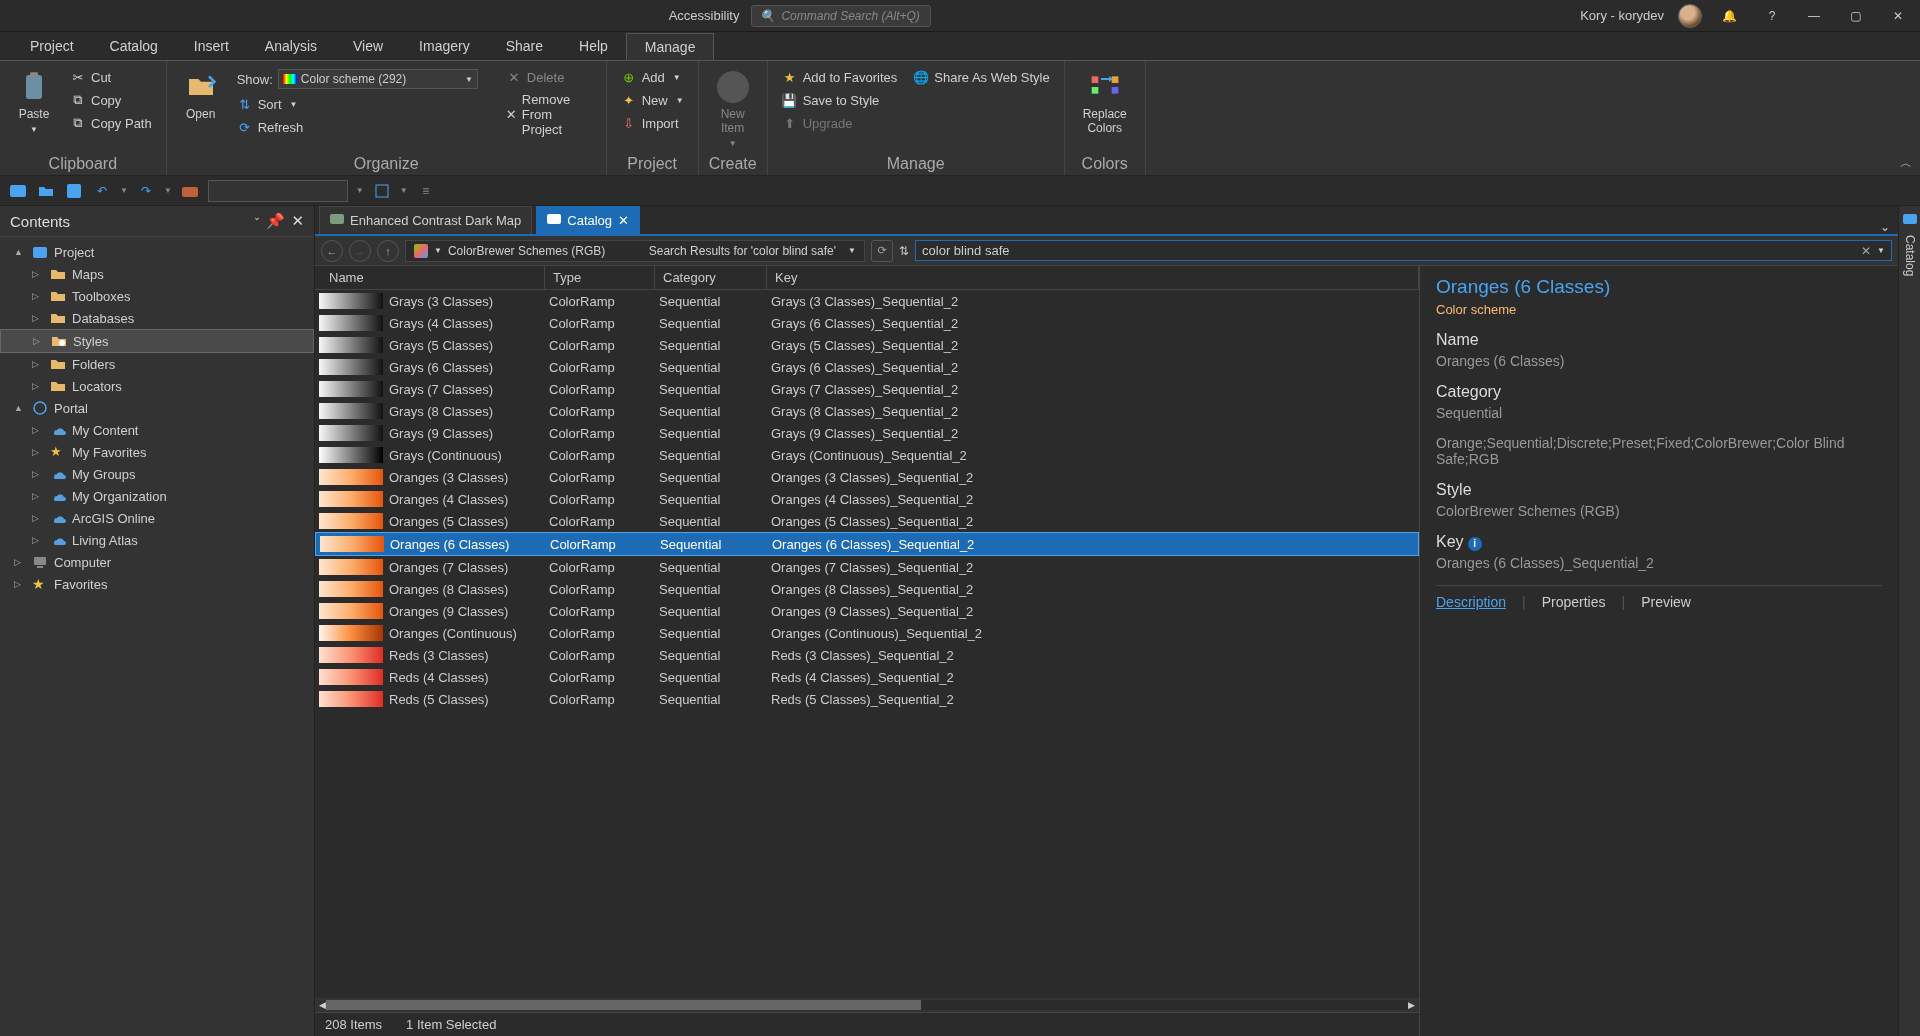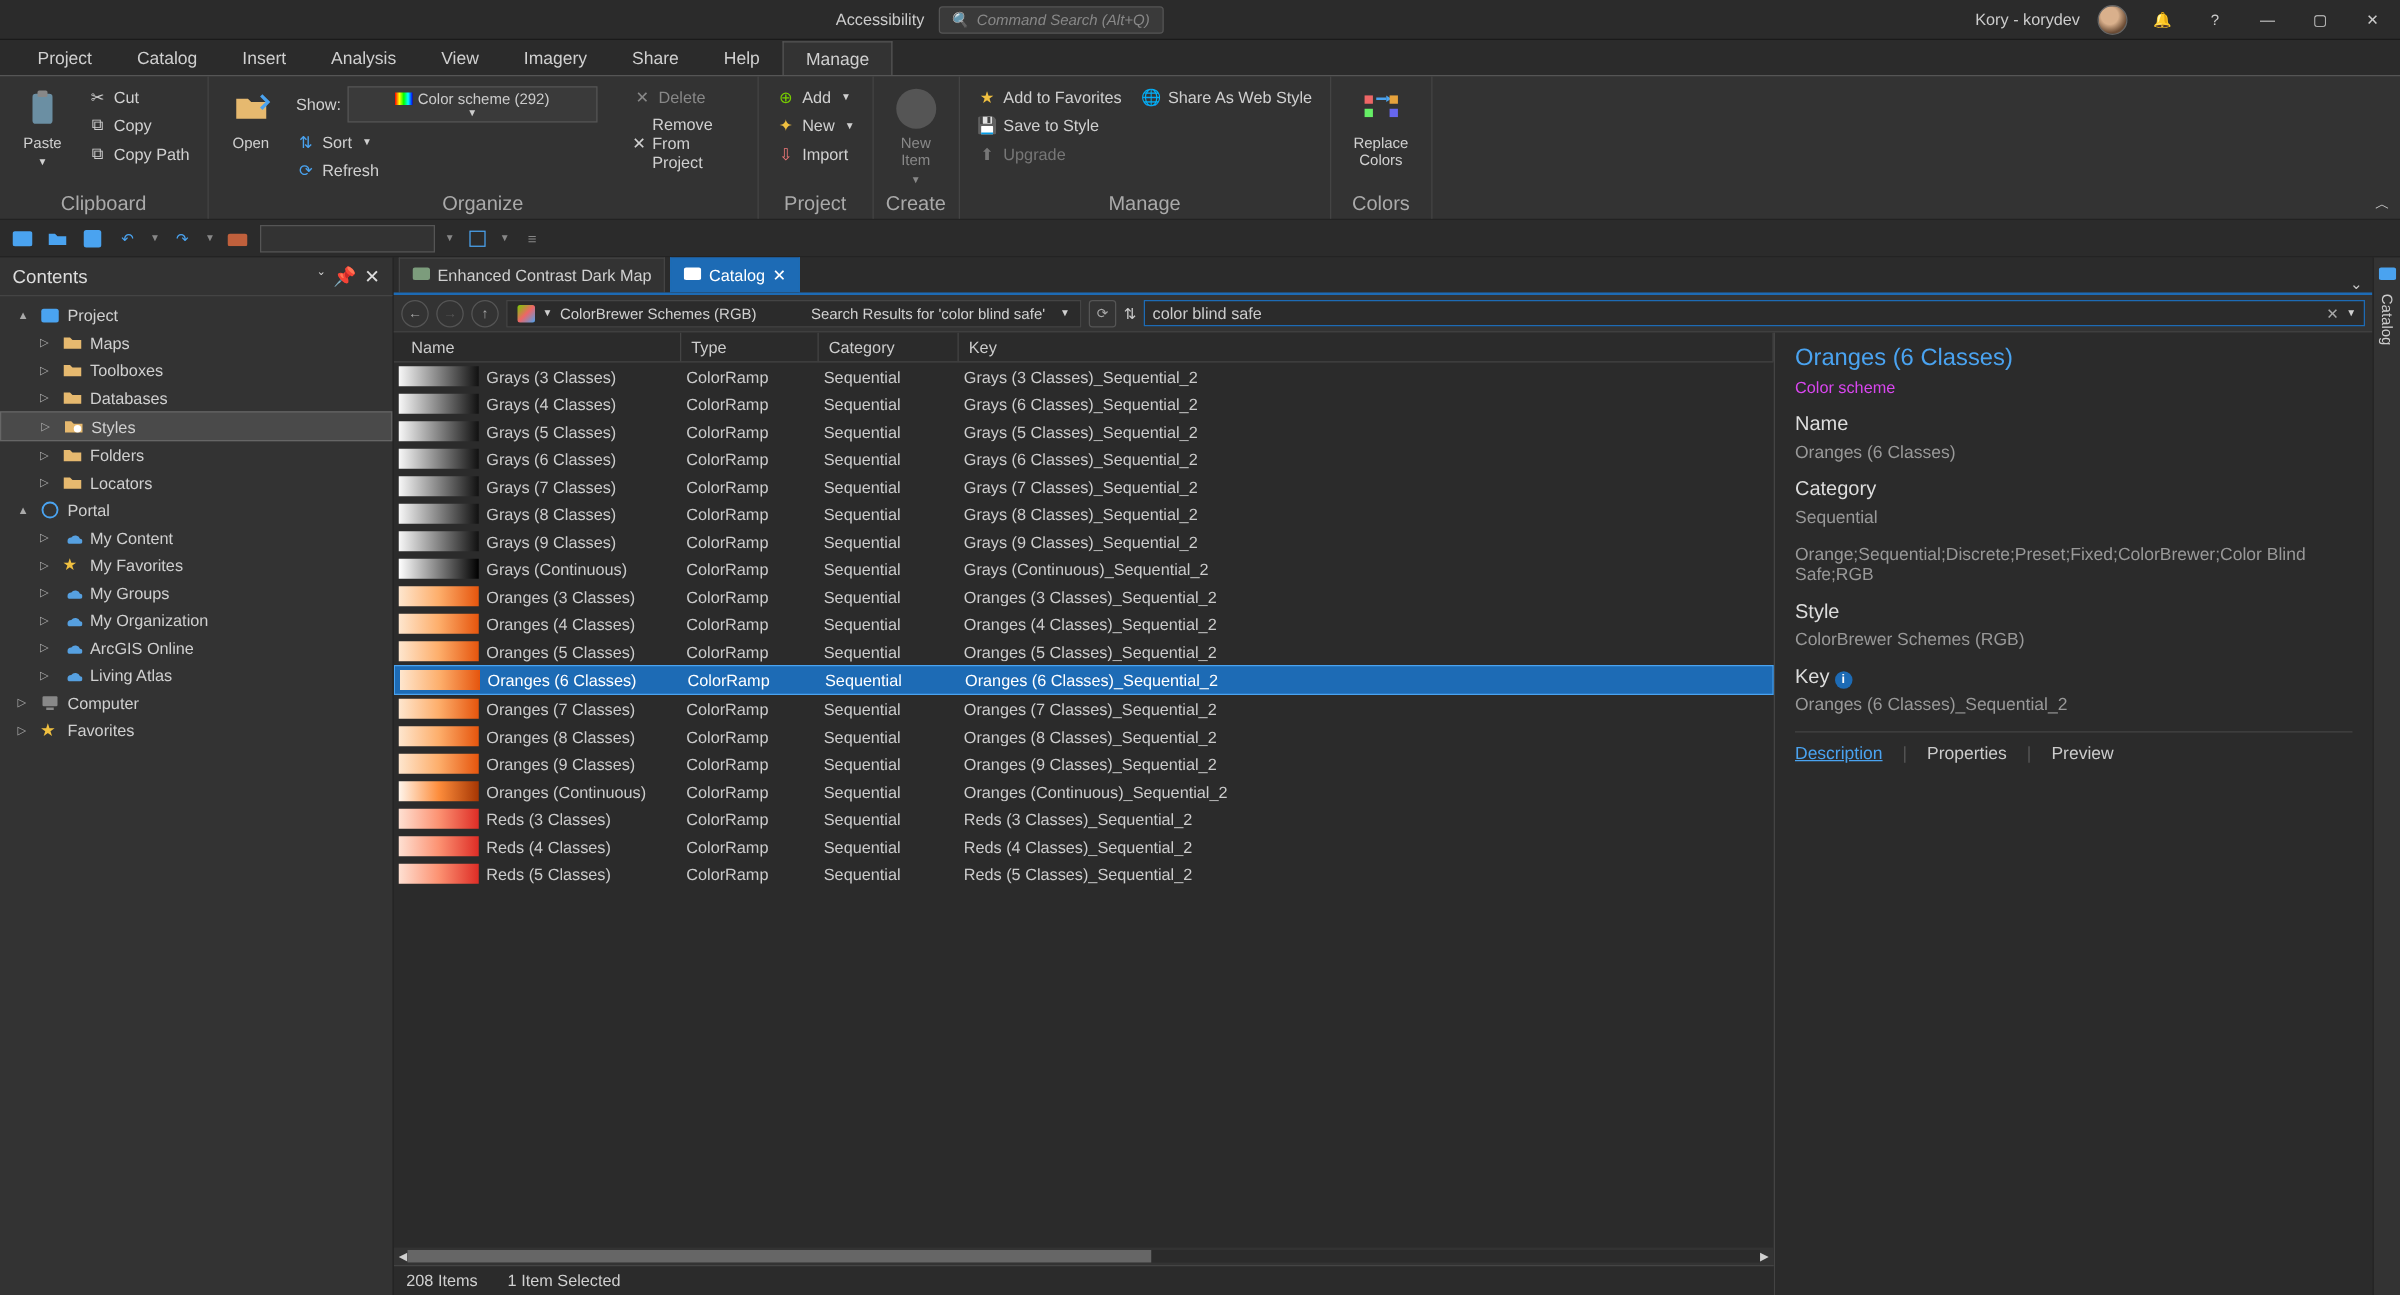--- a/index.html
+++ b/index.html
@@ -23,21 +23,21 @@
 
 .ribbon { background: #333; height: 116px; display: flex; border-top:1px solid #555; border-bottom:1px solid #222; position:relative;}
 .ribbon-group { border-right: 1px solid #444; padding: 6px 10px 2px 10px; display:flex; flex-direction:column; }
 .ribbon-group-content { flex:1; display:flex; gap:8px; align-items:flex-start; }
 .ribbon-group-label { text-align:center; color:#aaa; font-size:16px; padding-top:2px; }
 .big-btn { display:flex; flex-direction:column; align-items:center; justify-content:center; gap:4px; padding:4px 8px; cursor:pointer; }
 .big-icon { width:32px; height:32px; }
 .small-row { display:flex; align-items:center; gap:5px; padding:2px 4px; cursor:pointer; font-size:13px; }
 .small-icon { width:16px; height:16px; display:inline-flex; align-items:center; justify-content:center; }
 .ribbon-col { display:flex; flex-direction:column; gap:3px; }
-.show-select { background:#3a3a3a; border:1px solid #555; color:#ccc; padding:2px 4px; width:200px; font-size:12px; display:flex; align-items:center; justify-content:space-between;flex-direction:column; }
+.show-select { background:#3a3a3a; border:1px solid #555; color:#ccc; padding:2px 4px; width:200px; font-size:12px; display:flex; align-items:center; justify-content:space-between; }
 .ribbon-collapse { position:absolute; right:8px; top:94px; color:#ccc; cursor:pointer; }
 
 
 .quicktoolbar { height: 30px; background: #2b2b2b; display:flex; align-items:center; padding:0 8px; gap:8px; border-bottom:1px solid #222; }
 .qt-icon { width:20px; height:20px; display:flex; align-items:center; justify-content:center; cursor:pointer; }
 .qt-select { background:#333; border:1px solid #555; height:22px; width:140px; }
 
 
 .main { display:flex; height: calc(1036px - 32px - 28px - 116px - 30px); }
 .contents-pane { width: 315px; background:#333; border-right:1px solid #222; display:flex; flex-direction:column; }
@@ -84,21 +84,21 @@
 
 .list-hscroll { height:14px; background:#333; display:flex; align-items:center; padding:0 4px; }
 .hscroll-track { flex:1; height:10px; background:#2b2b2b; position:relative; }
 .hscroll-thumb { position:absolute; left:0; width:55%; height:100%; background:#666; }
 
 .statusbar { height:24px; background:#2b2b2b; border-top:1px solid #444; display:flex; align-items:center; padding:0 10px; gap:24px; font-size:13px; }
 
 
 .details-pane { width:478px; background:#2b2b2b; display:flex; flex-direction:column; padding:10px 16px 0 16px; }
 .details-title { color:#4aa3f0; font-size:19px; margin-bottom:4px; }
-.details-sub { color:#d946ef; font-size:13px; margin-bottom:14px; }
+.details-sub { color:#fdba74; font-size:13px; margin-bottom:14px; }
 .detail-field-label { color:#ddd; font-size:16px; margin-bottom:4px; }
 .detail-field-value { color:#999; font-size:14px; margin-bottom:14px; }
 .info-dot { display:inline-flex; width:14px; height:14px; border-radius:50%; background:#1d6bb5; color:#fff; font-size:10px; align-items:center; justify-content:center; margin-left:4px; font-weight:bold; }
 .details-buttons { margin-top:auto; display:flex; justify-content:flex-end; gap:10px; padding:10px 0; }
 .details-btn { border:1px solid #666; background:transparent; color:#888; padding:5px 20px; font-size:13px; cursor:pointer; }
 .details-tabs { display:flex; gap:16px; border-top:1px solid #444; padding:8px 0; font-size:14px; }
 .details-tab { cursor:pointer; color:#ccc; }
 .details-tab.active { color:#4aa3f0;text-decoration:underline; }
 .details-tab-sep { color:#555; }
 

